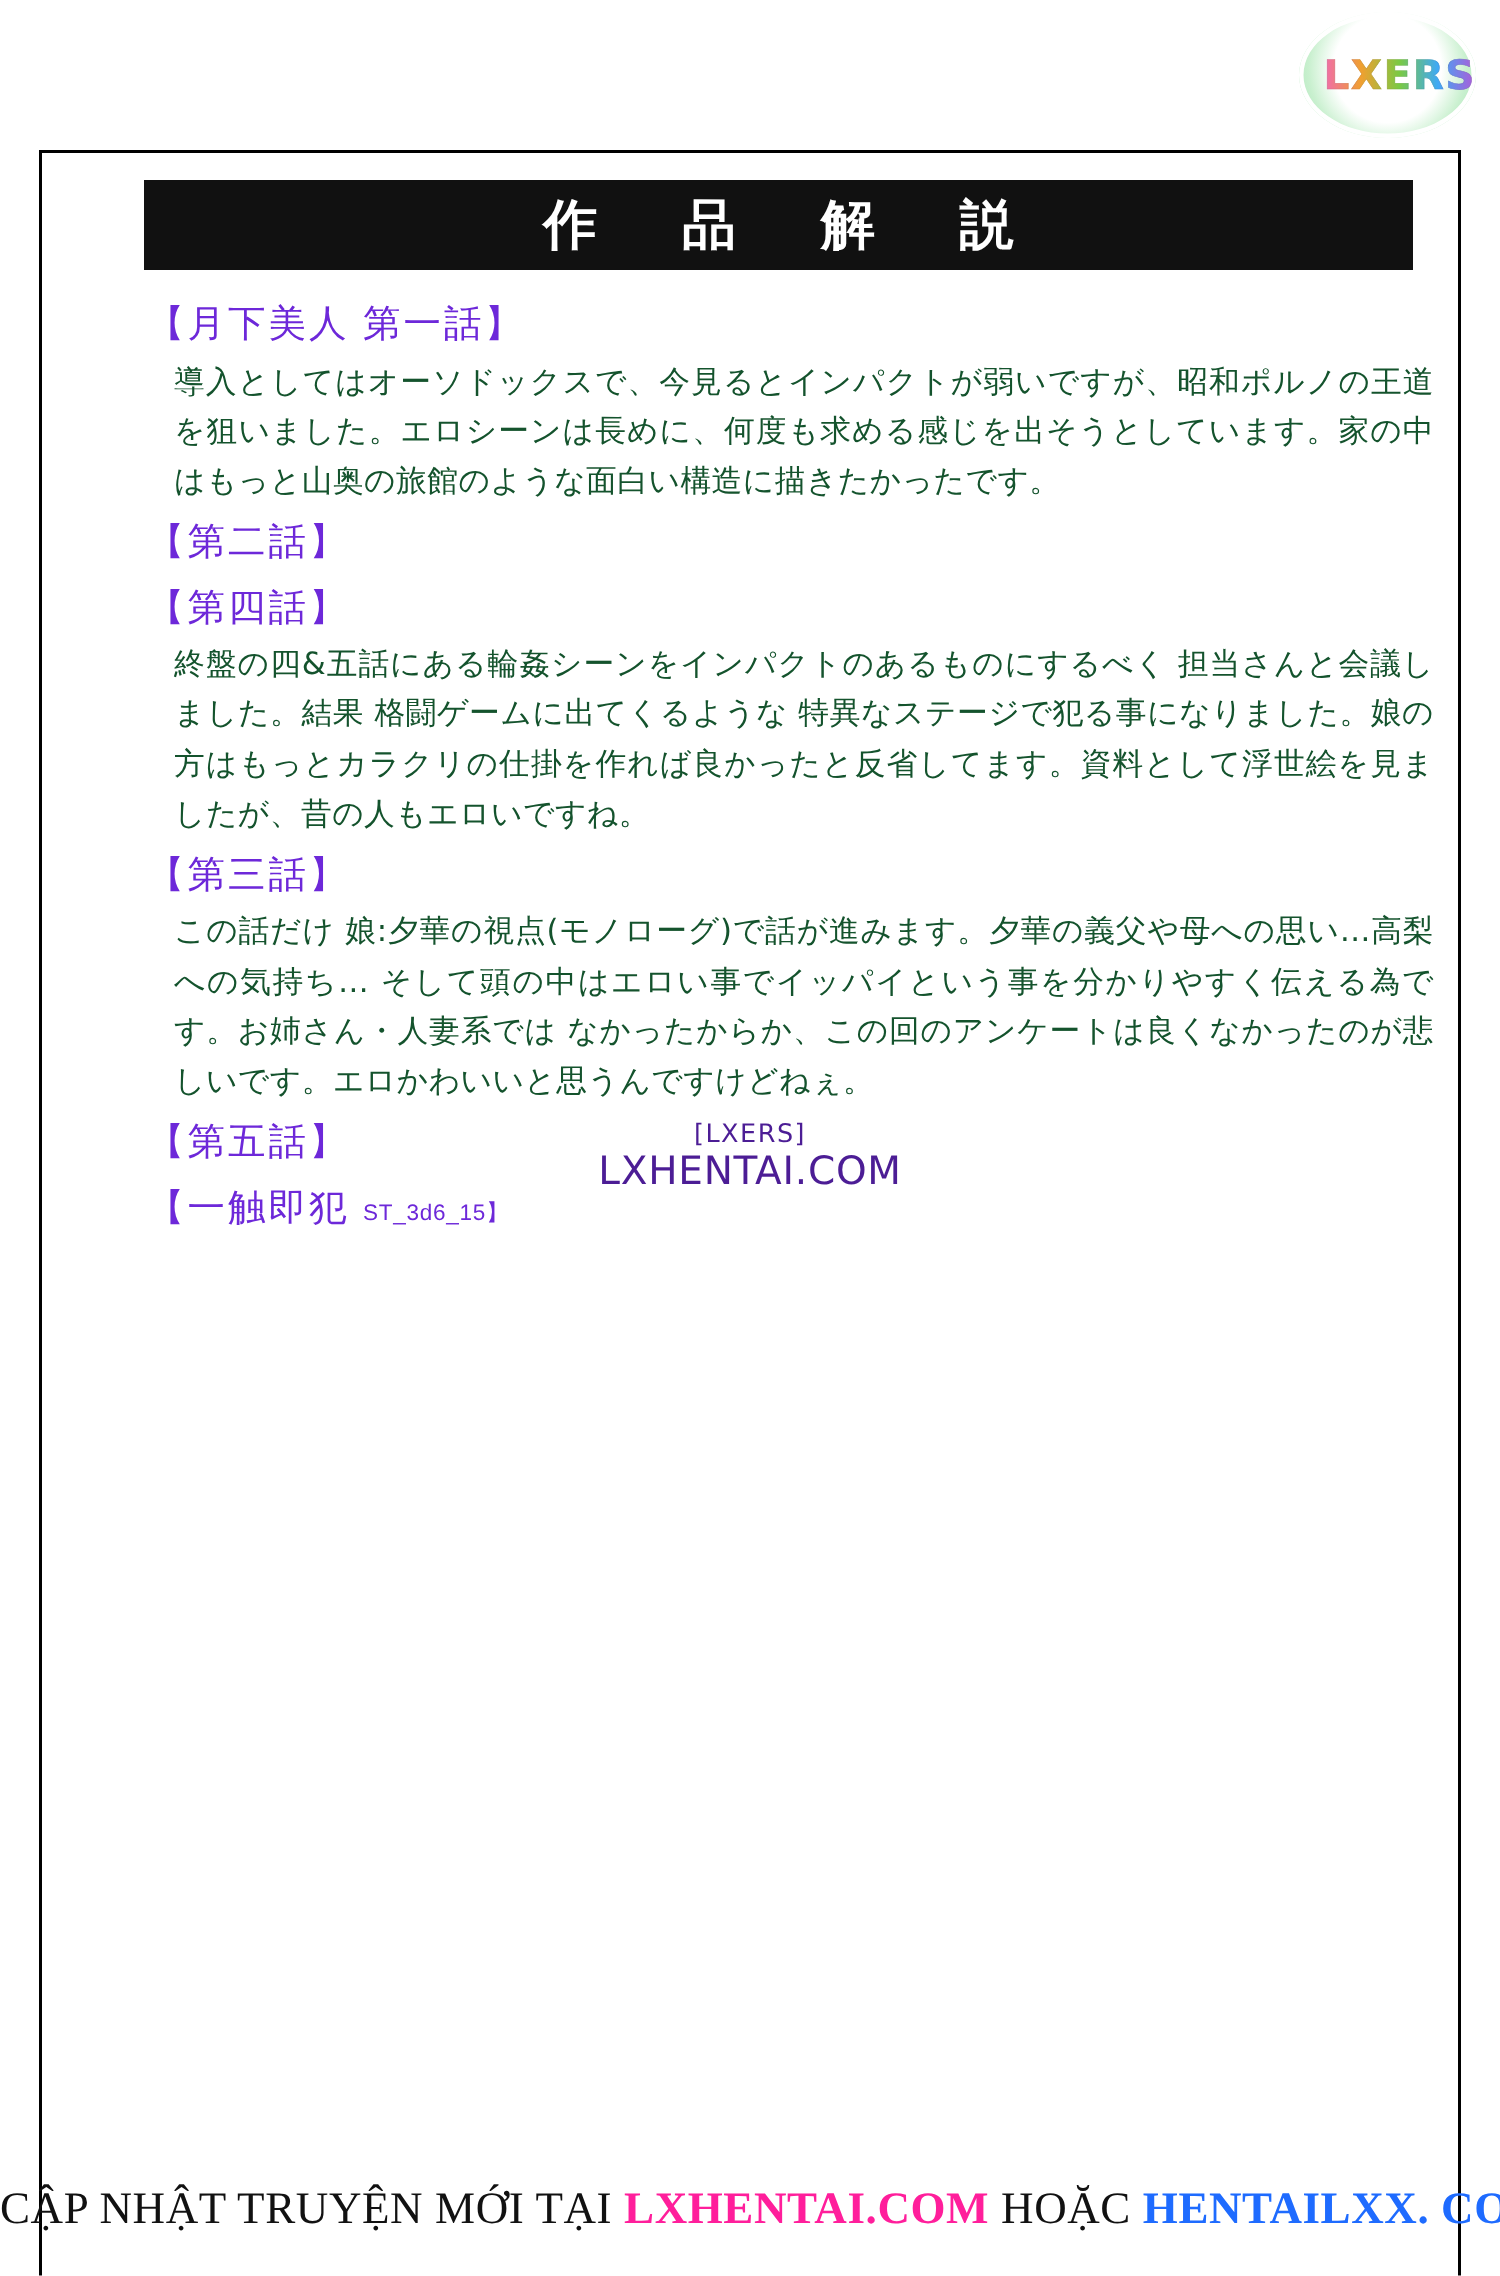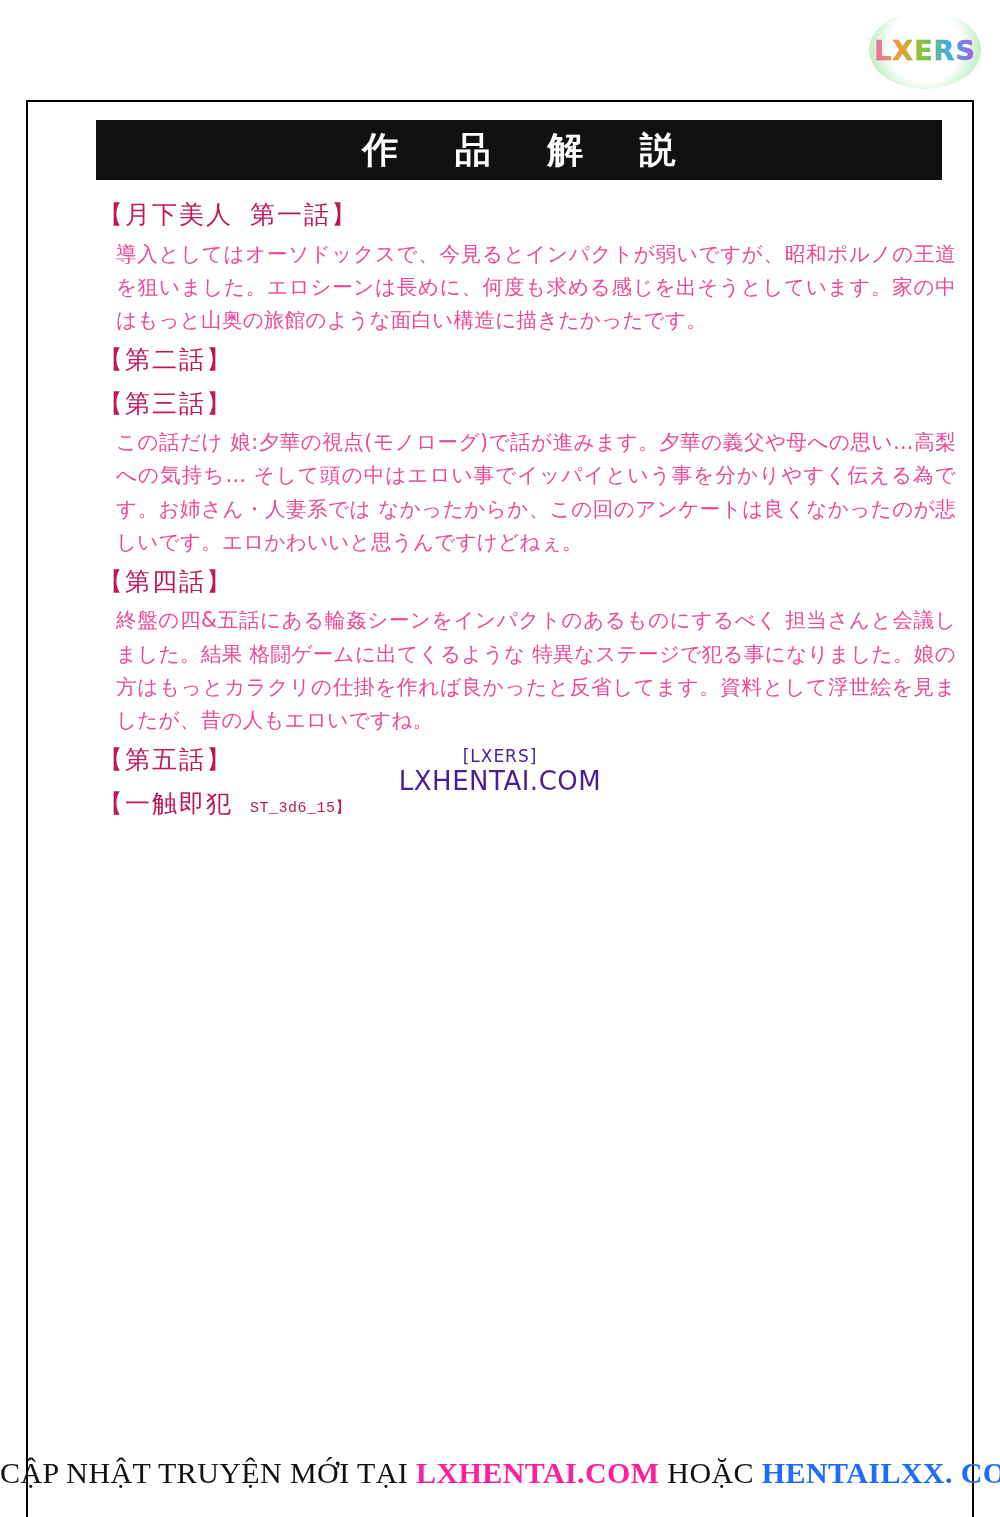--- a/index.html
+++ b/index.html
@@ -20,21 +20,21 @@
     position: absolute;
     top: 8px;
     right: 16px;
     width: 118px;
     height: 84px;
     border-radius: 50%;
     background: radial-gradient(circle at 50% 45%, #ffffff 0%, #ffffff 48%, #c9f0cf 70%, #9ee0ad 100%);
     box-shadow: 0 0 0 3px #ffffff inset;
     display: flex;
     align-items: center;
-    justify-content: center;
+    justify-content: flex-end;
   }
   #logo-badge .logo-text {
     font-family: "DejaVu Sans", sans-serif;
     font-weight: bold;
     font-size: 27px;
     letter-spacing: 1px;
     background: linear-gradient(90deg, #f06ab0 0%, #f0a030 25%, #7ac943 50%, #3fa9f5 75%, #b05ad8 100%);
     -webkit-background-clip: text;
     background-clip: text;
     color: transparent;
@@ -78,33 +78,33 @@
   #doc-body {
     position: absolute;
     left: 62px;
     top: 92px;
     width: 866px;
   }
   .section { margin-bottom: 6px; }
   .section-heading {
     font-size: 25px;
     line-height: 1.5;
-    color: #be185d;
+    color: #6d28d9;
     margin: 4px 0 2px 8px;
     letter-spacing: 2px;
-    font-family: Liberation Mono, monospace;
+    font-family: Liberation Sans, sans-serif;
   }
   .section-heading .suffix {
     font-size: 15px;
     letter-spacing: 0.5px;
   }
   .section-body {
     font-size: 20.5px;
     line-height: 1.62;
-    color: #ec4899;
+    color: #14532d;
     margin: 0 0 6px 26px;
     text-align: justify;
     letter-spacing: 0.3px;
     font-family: "DejaVu Sans", sans-serif;
   }
 
   
   #watermark-center {
     position: absolute;
     left: 50%;
@@ -160,27 +160,27 @@
     <div class="section">
       <div class="section-heading">【月下美人 第一話】</div>
       <p class="section-body">導入としてはオーソドックスで、今見るとインパクトが弱いですが、昭和ポルノの王道を狙いました。エロシーンは長めに、何度も求める感じを出そうとしています。家の中はもっと山奥の旅館のような面白い構造に描きたかったです。</p>
     </div>
 
     <div class="section">
       <div class="section-heading">【第二話】</div>
     </div>
 
     <div class="section">
+      <div class="section-heading">【第四話】</div>
+      <p class="section-body">終盤の四&amp;五話にある輪姦シーンをインパクトのあるものにするべく 担当さんと会議しました。結果 格闘ゲームに出てくるような 特異なステージで犯る事になりました。娘の方はもっとカラクリの仕掛を作れば良かったと反省してます。資料として浮世絵を見ましたが、昔の人もエロいですね。</p>
+    </div>
+
+    <div class="section">
       <div class="section-heading">【第三話】</div>
       <p class="section-body">この話だけ 娘:夕華の視点(モノローグ)で話が進みます。夕華の義父や母への思い…高梨への気持ち… そして頭の中はエロい事でイッパイという事を分かりやすく伝える為です。お姉さん・人妻系では なかったからか、この回のアンケートは良くなかったのが悲しいです。エロかわいいと思うんですけどねぇ。</p>
-    </div>
-
-    <div class="section">
-      <div class="section-heading">【第四話】</div>
-      <p class="section-body">終盤の四&amp;五話にある輪姦シーンをインパクトのあるものにするべく 担当さんと会議しました。結果 格闘ゲームに出てくるような 特異なステージで犯る事になりました。娘の方はもっとカラクリの仕掛を作れば良かったと反省してます。資料として浮世絵を見ましたが、昔の人もエロいですね。</p>
     </div>
 
     <div class="section">
       <div class="section-heading">【第五話】</div>
     </div>
 
     <div class="section">
       <div class="section-heading"><span>【一触即犯 </span><span class="suffix">ST_3d6_15】</span></div>
     </div>
 

